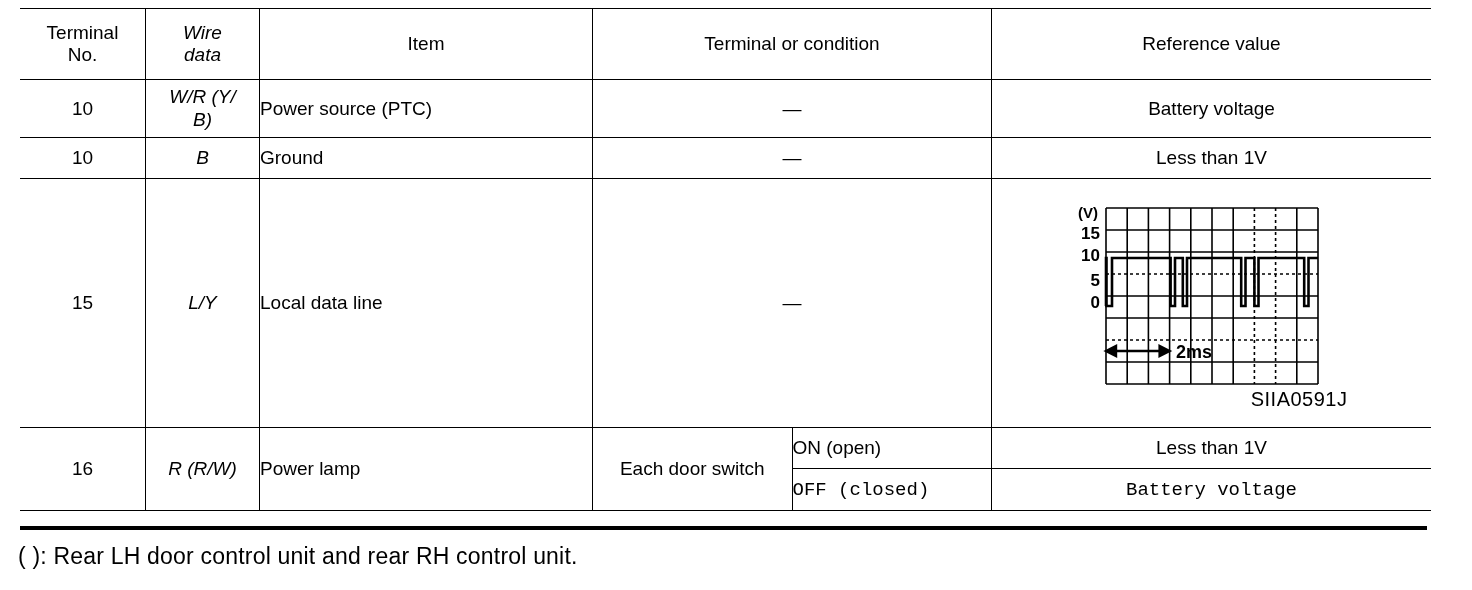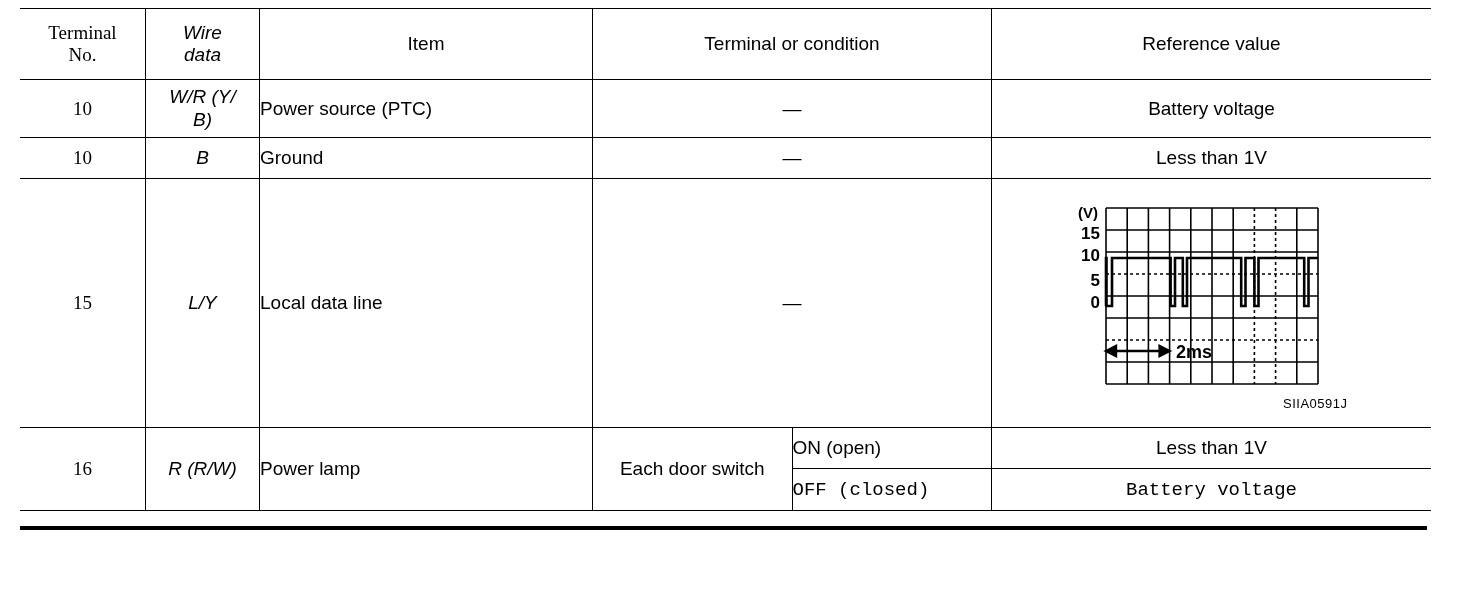--- a/index.html
+++ b/index.html
@@ -49,21 +49,21 @@
     height: 70px;
     line-height: 1.18;
   }
   tbody tr.last-row td {
     border-bottom: none;
   }
   #terminal-table tbody td {
     border-top: none;
     border-bottom: 1px solid #000;
   }
-  .c-term  { width: 125px; text-align: center; font-family: Liberation Serif, serif; }
+  .c-term  { width: 125px; text-align: center; }
   .c-wire  { width: 113px; text-align: center; line-height: 1.18; font-style: italic; }
   .c-item  { width: 332px; text-align: left;   padding-left: 12px; }
   .c-oper  { width: 270px; text-align: center; }
   .c-sub   { width: 128px; text-align: left;  padding-left: 14px; }
   .c-ref   { width: 439px; text-align: center;  padding-left: 12px; }
 
   .oper-wide { text-align: center; }
 
   .row-10 td { height: 57px; }
   .row-11 td { height: 40px; }
@@ -96,21 +96,21 @@
     position: relative;
     width: 300px;
     height: 215px;
     margin: 0 auto;
   }
   #scope-svg { display: block; }
   #scope-code {
     position: absolute;
     right: 14px;
     bottom: 0px;
-    font-size: 13px;
+    font-size: 20px;
     letter-spacing: 0.5px;
   }
 </style>
 </head>
 <body>
 
 <div id="page">
 
   <table id="terminal-table">
     <thead>
@@ -224,14 +224,15 @@
       <tr class="row-16b last-row">
         <td class="c-sub vl">OFF (closed)</td>
         <td class="c-ref vl">Battery voltage</td>
       </tr>
 
     </tbody>
   </table>
 
   <div id="table-bottom-rule"></div>
 
+  <div id="footnote">( ): Rear LH door control unit and rear RH control unit.</div>
 
 </div>
 
 </body></html>

